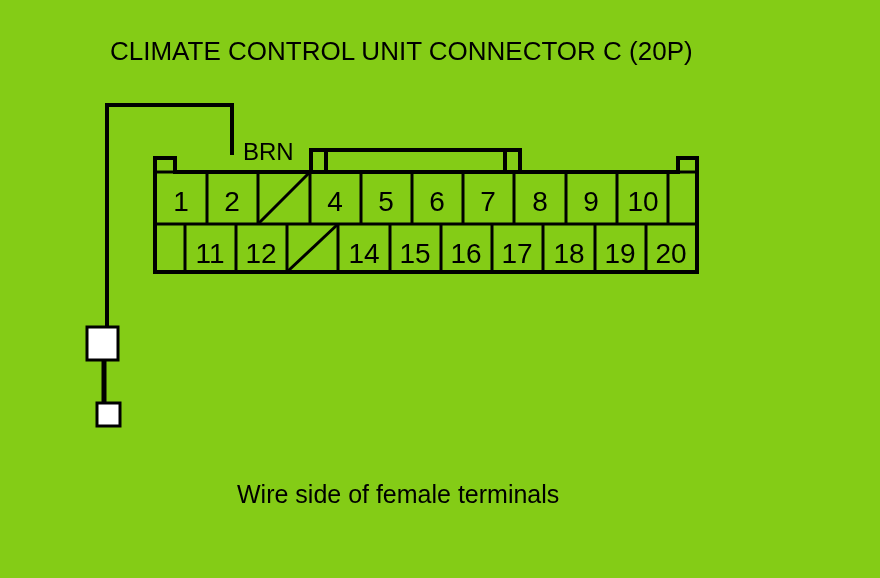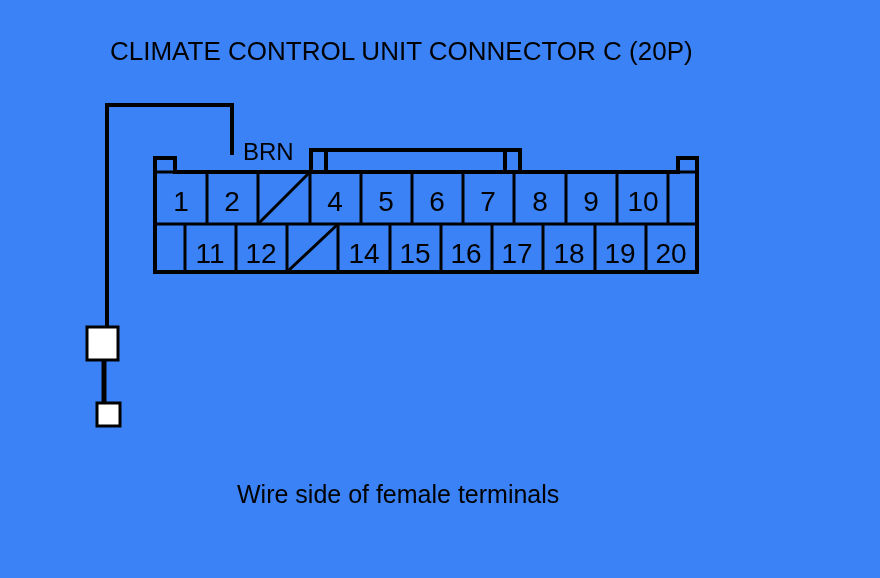--- a/index.html
+++ b/index.html
@@ -9,21 +9,21 @@
     background: #ffffff;
   }
   body {
     font-family: "Liberation Sans", sans-serif;
     color: #000000;
   }
   #page {
     position: relative;
     width: 880px;
     height: 578px;
-    background: #3b82f6;
+    background: #84cc16;
     overflow: hidden;
   }
   #diagram-svg {
     position: absolute;
     left: 0;
     top: 0;
     width: 880px;
     height: 578px;
     display: block;
   }

